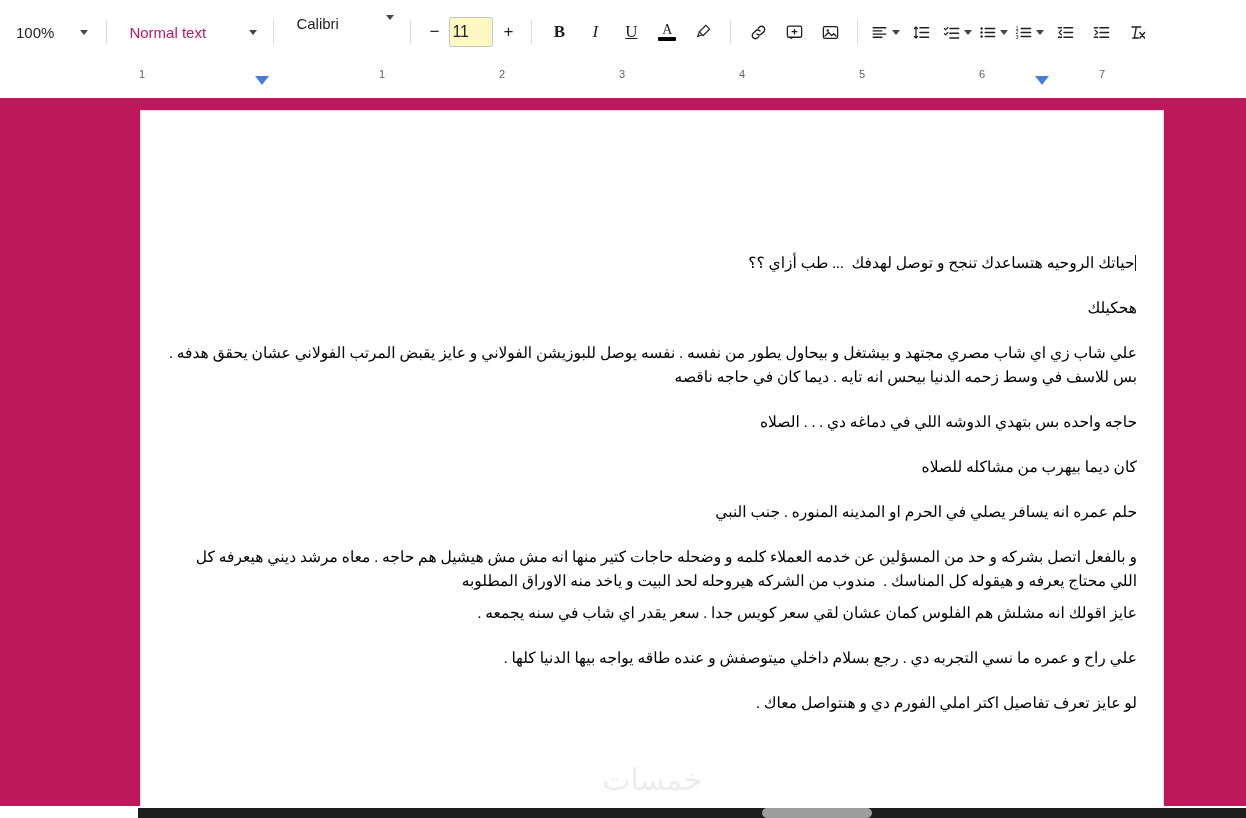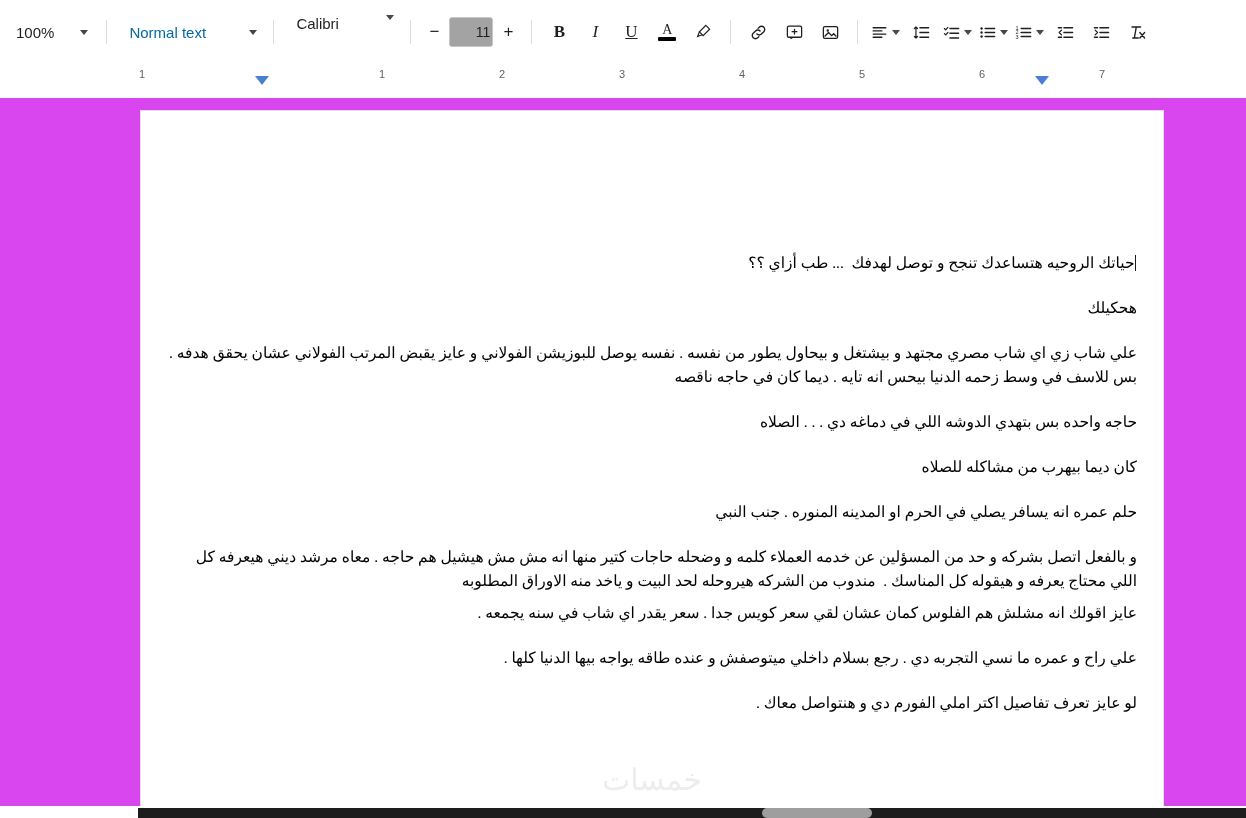--- a/index.html
+++ b/index.html
@@ -58,21 +58,21 @@
     display: flex;
     align-items: center;
     justify-content: space-between;
     width: 146px;
     height: 34px;
     padding: 0 6px 0 12px;
     box-sizing: border-box;
     border-radius: 4px;
     cursor: pointer;
     font-size: 15px;
-    color: #0369a1;
+    color: #be185d;
   }
   .font-box {
     display: flex;
     align-items: flex-start;
     justify-content: space-between;
     width: 116px;
     height: 34px;
     padding: 0 6px 0 12px;
     box-sizing: border-box;
     border-radius: 4px;
@@ -90,25 +90,25 @@
   .fontsize-wrap {
     display: flex;
     align-items: center;
     gap: 2px;
   }
   .fontsize-input {
     width: 38px;
     height: 26px;
     border: 1px solid #c4c7c5;
     border-radius: 3px;
-    text-align: right;
-    font-size: 14px;
+    text-align: left;
+    font-size: 16px;
     color: #1f1f1f;
     font-family: "Liberation Sans", sans-serif;
-    background: #a3a3a3;
+    background: #fef9c3;
     outline: none;
   }
   .circle-btn {
     width: 26px; height: 26px;
     display: flex; align-items: center; justify-content: center;
     border-radius: 50%;
     font-size: 17px;
     color: #1f1f1f;
     cursor: pointer;
   }
@@ -173,21 +173,21 @@
     background: #ffffff;
   }
 
   
   .canvas {
     position: absolute;
     top: 98px;
     left: 0;
     right: 0;
     bottom: 0;
-    background: #d946ef;
+    background: #be185d;
     overflow: hidden;
   }
   .page {
     position: absolute;
     left: 140px;
     top: 12px;
     width: 1024px;
     height: 700px;
     background: #ffffff;
     border: 1px solid #e0e0e0;

